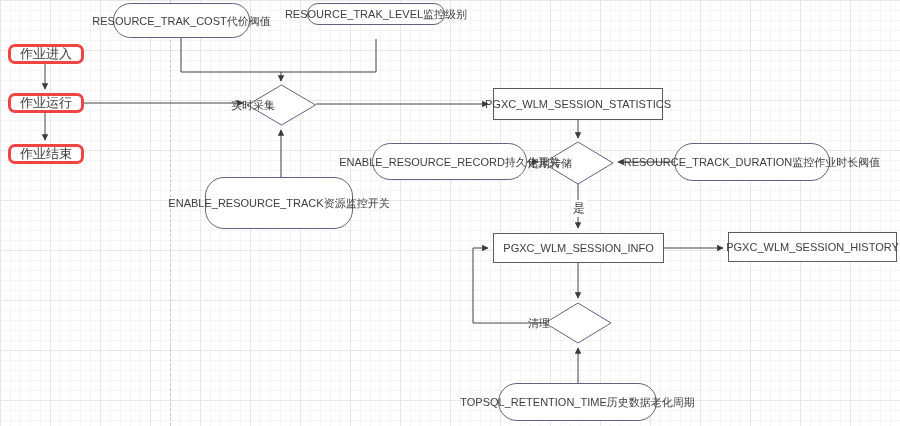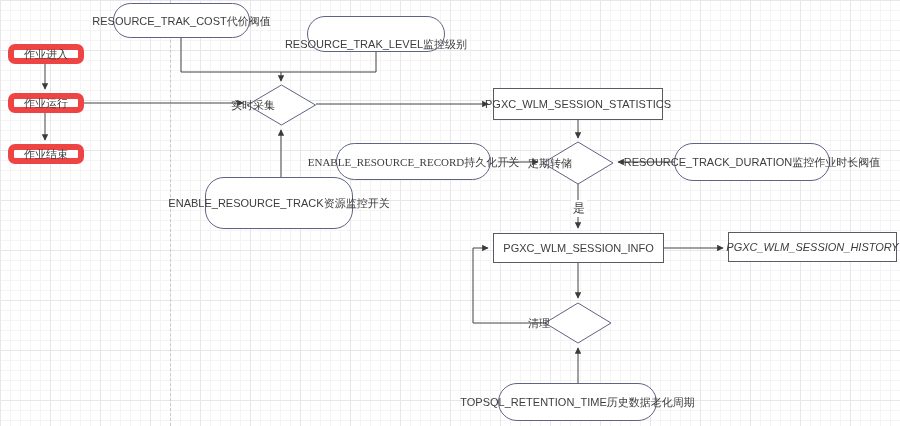--- a/index.html
+++ b/index.html
@@ -23,21 +23,21 @@
     border-left:1px dashed #c9c9c9;z-index:1;
   }
   svg.wires{position:absolute;left:0;top:0;z-index:2;}
   .node{
     position:absolute;z-index:3;box-sizing:border-box;
     display:flex;flex-direction:row;align-items:center;justify-content:center;
     background:#ffffff;color:#3d3d3d;text-align:center;
     font-size:11px;line-height:14px;white-space:nowrap;
   }
   .proc{border:1px solid #595a66;}
-  .small{border:6px solid #ef4444;border-radius:7px;font-size:11px;}
+  .small{border:3px solid #ef4444;border-radius:7px;font-size:13px;}
   .stadium{border:1px solid #5e6383;border-radius:19px;}
   .dlabel{
     position:absolute;z-index:4;color:#3d3d3d;font-size:11px;
     text-align:left;pointer-events:none;white-space:nowrap;
   }
   .elabel{
     position:absolute;z-index:4;color:#3d3d3d;font-size:12px;
     background:#ffffff;padding:0 2px;pointer-events:none;
   }
 </style>
@@ -84,36 +84,36 @@
   <span>作业运行</span>
 </div>
 <div class="node small" style="left:8px;top:144px;width:76px;height:20px;">
   <span>作业结束</span>
 </div>
 
 <div class="node stadium" style="left:113px;top:3px;width:137px;height:35px;">
   <span>RESOURCE_TRAK_COST</span>
   <span>代价阀值</span>
 </div>
-<div class="node stadium" style="left:307px;top:16px;width:138px;height:36px;align-items:flex-end;">
+<div class="node stadium" style="left:307px;top:3px;width:138px;height:22px;">
   <span>RESOURCE_TRAK_LEVEL</span>
   <span>监控级别</span>
 </div>
 
 <div class="node proc" style="left:493px;top:88px;width:170px;height:32px;">
   <span>PGXC_WLM_SESSION_STATISTICS</span>
 </div>
 <div class="node proc" style="left:493px;top:233px;width:171px;height:30px;">
   <span>PGXC_WLM_SESSION_INFO</span>
 </div>
-<div class="node proc" style="left:728px;top:232px;width:169px;height:30px;font-style:italic;">
+<div class="node proc" style="left:728px;top:232px;width:169px;height:30px;">
   <span>PGXC_WLM_SESSION_HISTORY</span>
 </div>
 
-<div class="node stadium" style="left:336px;top:143px;width:155px;height:37px;font-family:Liberation Serif, serif;">
+<div class="node stadium" style="left:372px;top:143px;width:155px;height:37px;">
   <span>ENABLE_RESOURCE_RECORD</span>
   <span>持久化开关</span>
 </div>
 <div class="node stadium" style="left:674px;top:143px;width:156px;height:38px;">
   <span>RESOURCE_TRACK_DURATION</span>
   <span>监控作业时长阀值</span>
 </div>
 <div class="node stadium" style="left:205px;top:177px;width:148px;height:52px;">
   <span>ENABLE_RESOURCE_TRACK</span>
   <span>资源监控开关</span>

